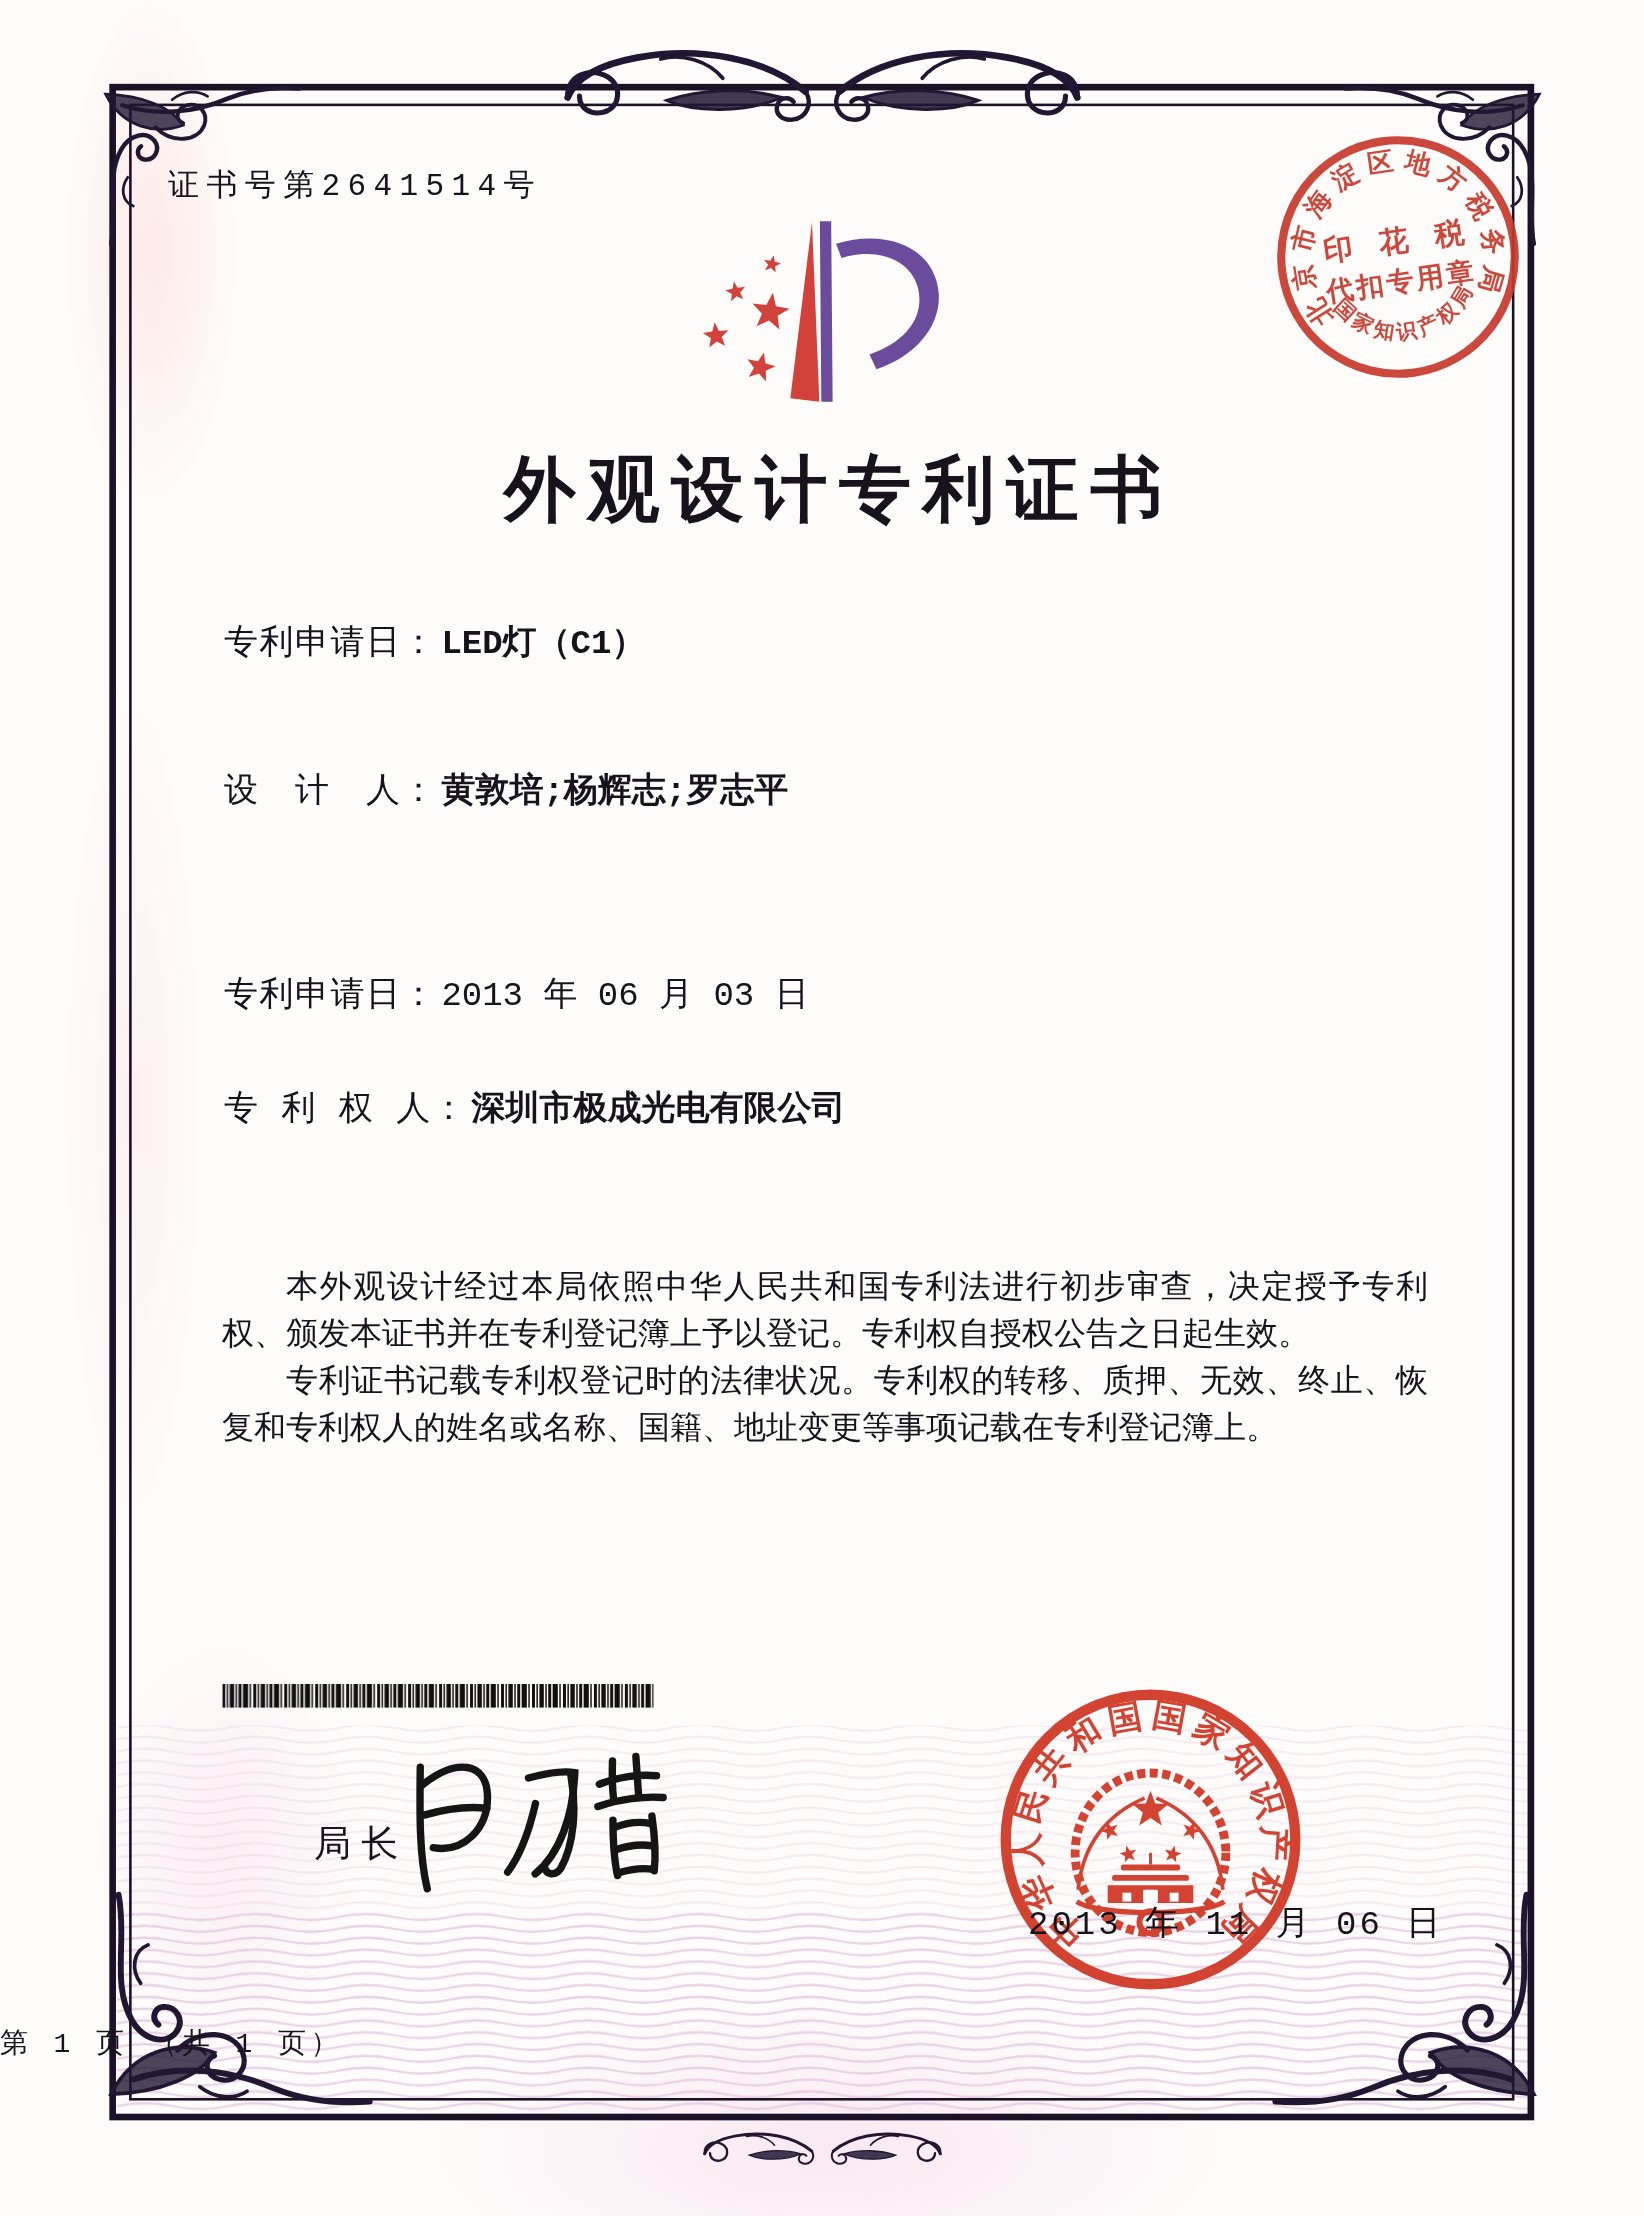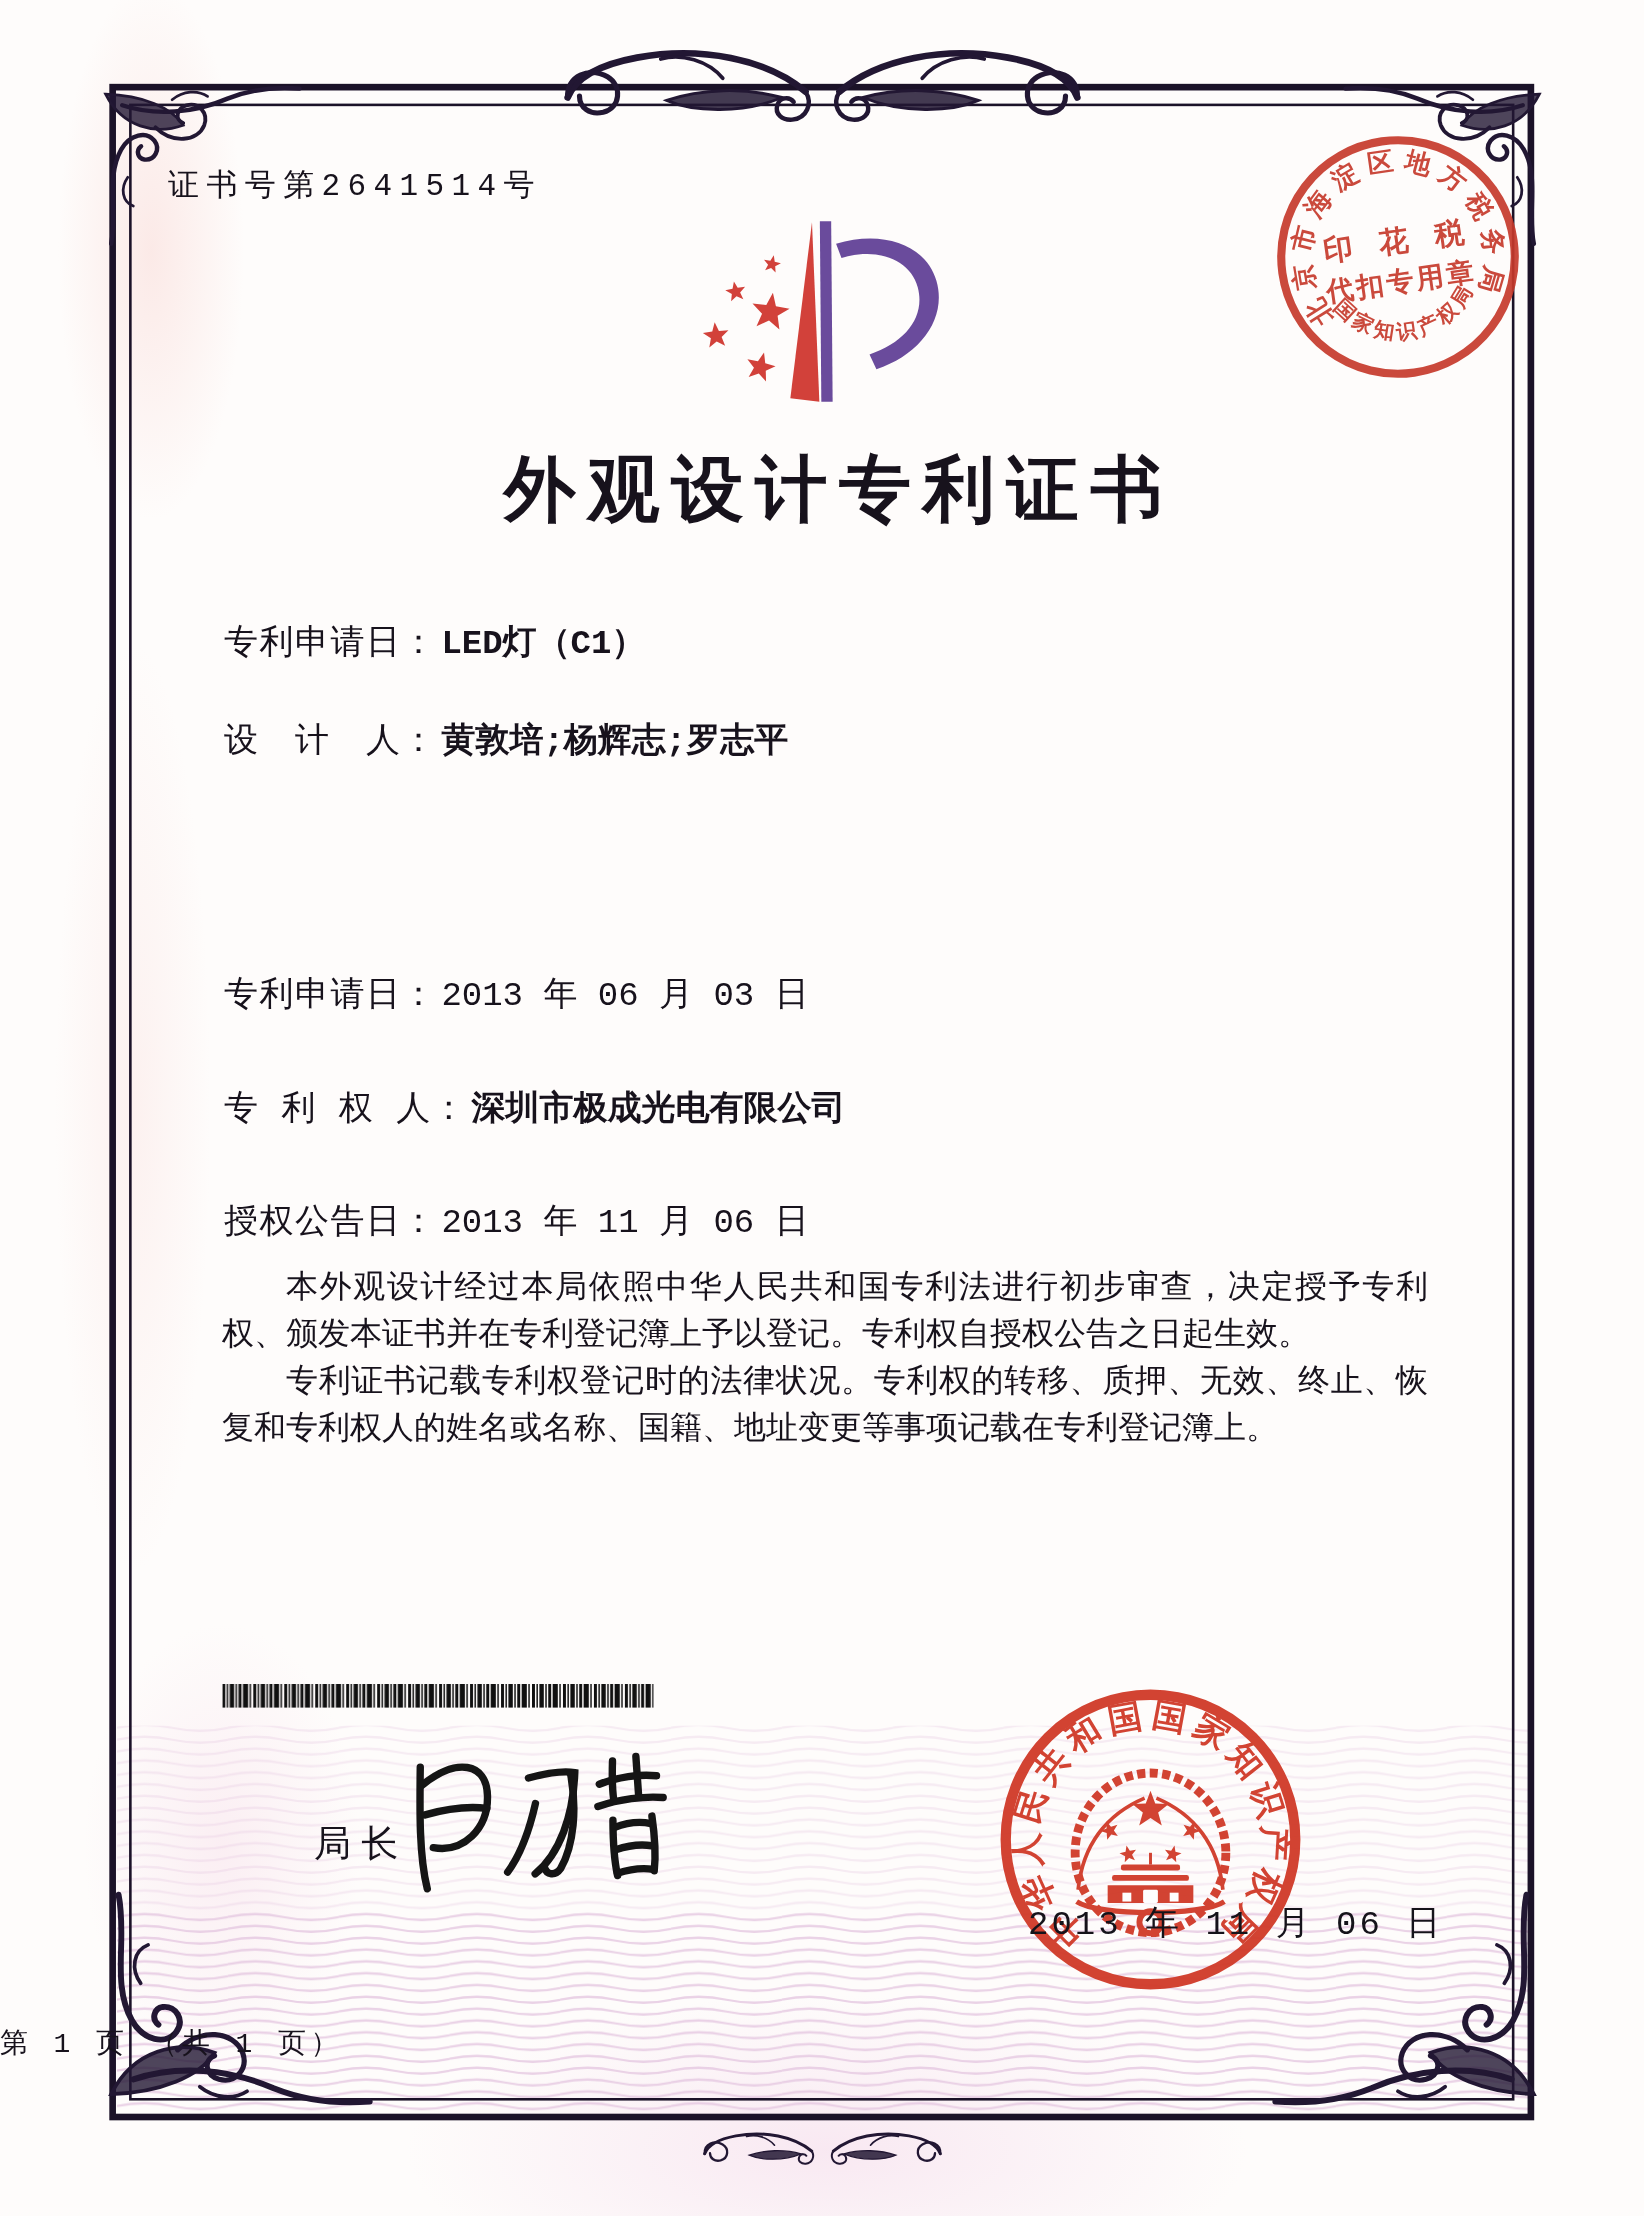--- a/index.html
+++ b/index.html
@@ -13,21 +13,21 @@
       radial-gradient(561px 207px at 827px 2150px, rgba(240,203,228,.40), transparent 75%),
       #fefcfb;
   }
   .abs{position:absolute;}
   .cert-no{left:168px;top:164px;font-size:31px;letter-spacing:7.4px;}
   .title{left:0;right:0;top:442px;text-align:center;font-size:72px;font-weight:bold;letter-spacing:11.8px;padding-left:33px;}
   .field{left:224px;font-size:34px;white-space:nowrap;}
   .field .lab{letter-spacing:1.5px;}
   .field .val{margin-left:4.4px;}
   .val-strong{font-weight:bold;}
-  .f-name{top:619px;} .f-designer{top:717px;} .f-patno{top:856px;}
+  .f-name{top:619px;} .f-designer{top:767px;} .f-patno{top:856px;}
   .f-appdate{top:971px;} .f-owner{top:1085px;} .f-grant{top:1198px;}
   .bodytext{left:222px;top:1265px;width:1206px;font-size:32px;line-height:47px;text-align:justify;}
   .bodytext p{margin:0;text-indent:2em;}
   .juzhang{left:314px;top:1819px;font-size:37px;letter-spacing:10.3px;}
   .seal-date{left:1028px;top:1900px;font-size:34px;letter-spacing:3px;color:#15131a;}
   .footer{left:0;right:0;top:2024px;text-align:left;font-size:28px;letter-spacing:4.4px;}
 </style>
 </head>
 <body>
 
@@ -113,23 +113,20 @@
     <span class="lab">专利申请日：</span><span class="val val-strong">LED灯（C1）</span>
   </div>
   <div class="abs field f-designer">
     <span class="lab">设　计　人：</span><span class="val val-strong">黄敦培;杨辉志;罗志平</span>
   </div>
   <div class="abs field f-appdate">
     <span class="lab">专利申请日：</span><span class="val">2013 年 06 月 03 日</span>
   </div>
   <div class="abs field f-owner">
     <span class="lab">专 利 权 人：</span><span class="val val-strong">深圳市极成光电有限公司</span>
-  </div>
-  <div class="abs field f-grant">
-    <span class="lab">授权公告日：</span><span class="val">2013 年 11 月 06 日</span>
   </div>
 
   <div class="abs bodytext">
     <p>本外观设计经过本局依照中华人民共和国专利法进行初步审查，决定授予专利权、颁发本证书并在专利登记簿上予以登记。专利权自授权公告之日起生效。</p>
     <p>专利证书记载专利权登记时的法律状况。专利权的转移、质押、无效、终止、恢复和专利权人的姓名或名称、国籍、地址变更等事项记载在专利登记簿上。</p>
   </div>
 
   <svg class="abs" style="left:222px;top:1684px" width="432" height="23.6" viewBox="0 0 585 32">
     <defs>
       <pattern id="bc" width="42" height="32" patternUnits="userSpaceOnUse">

